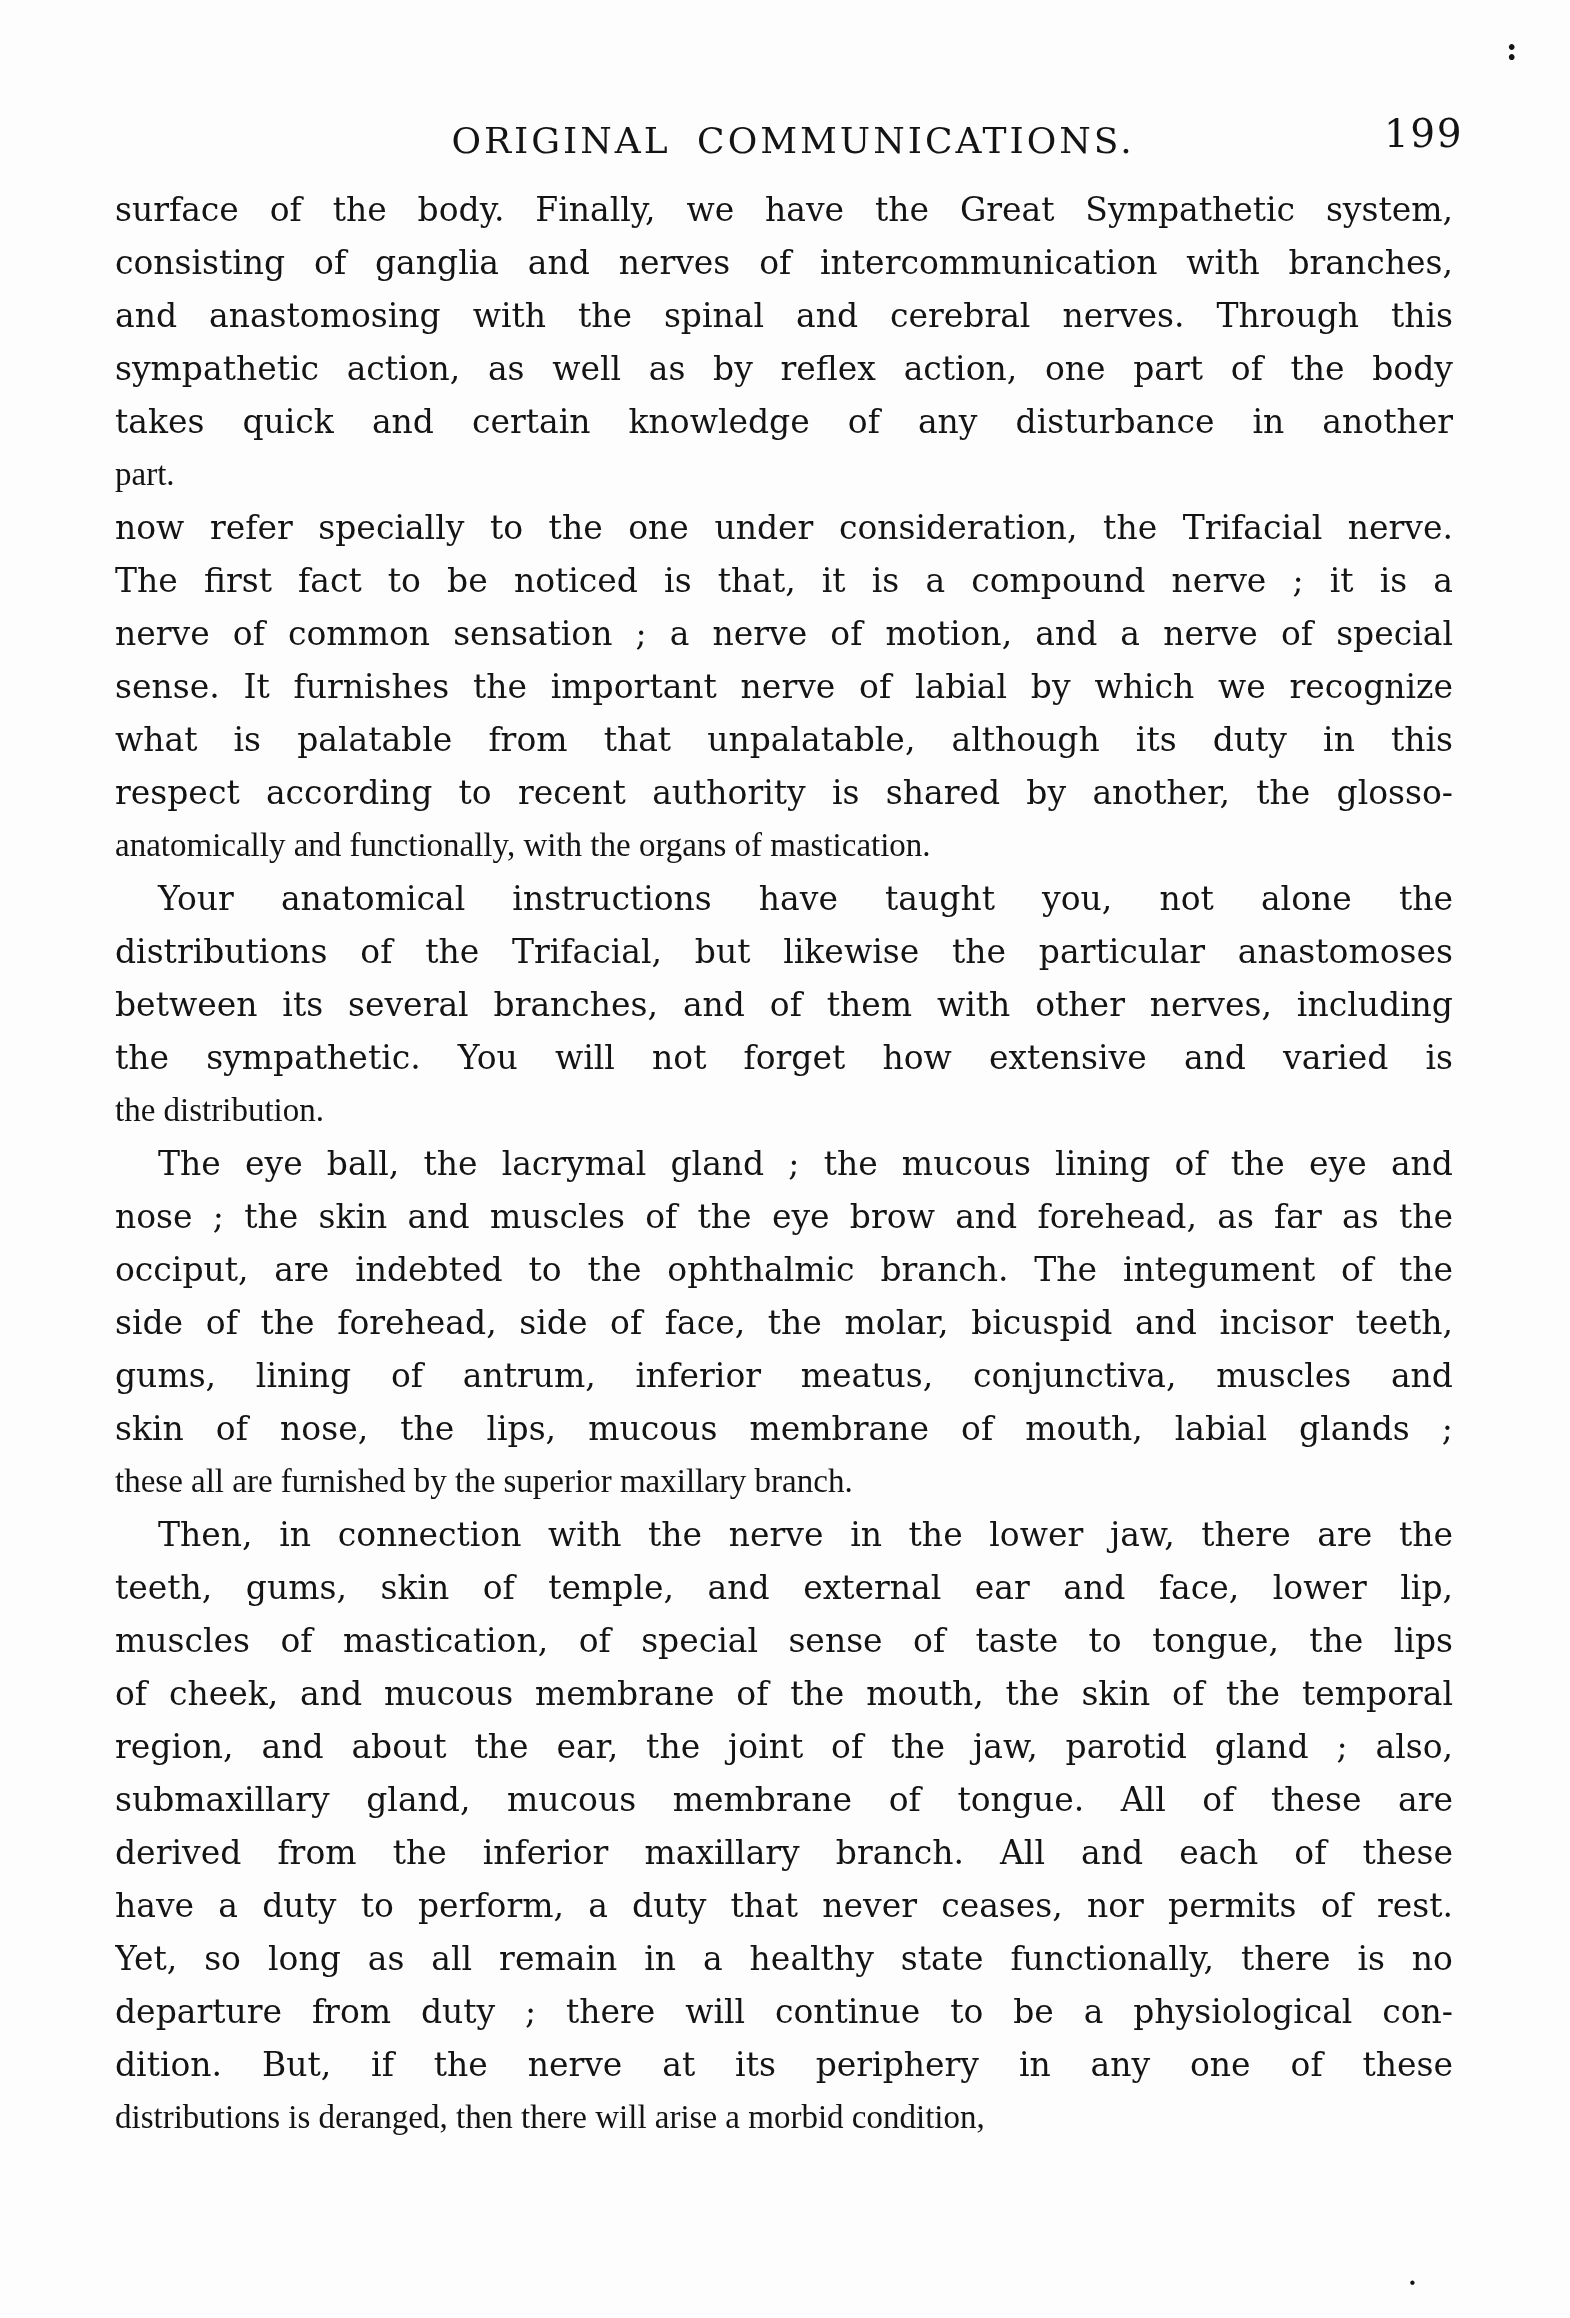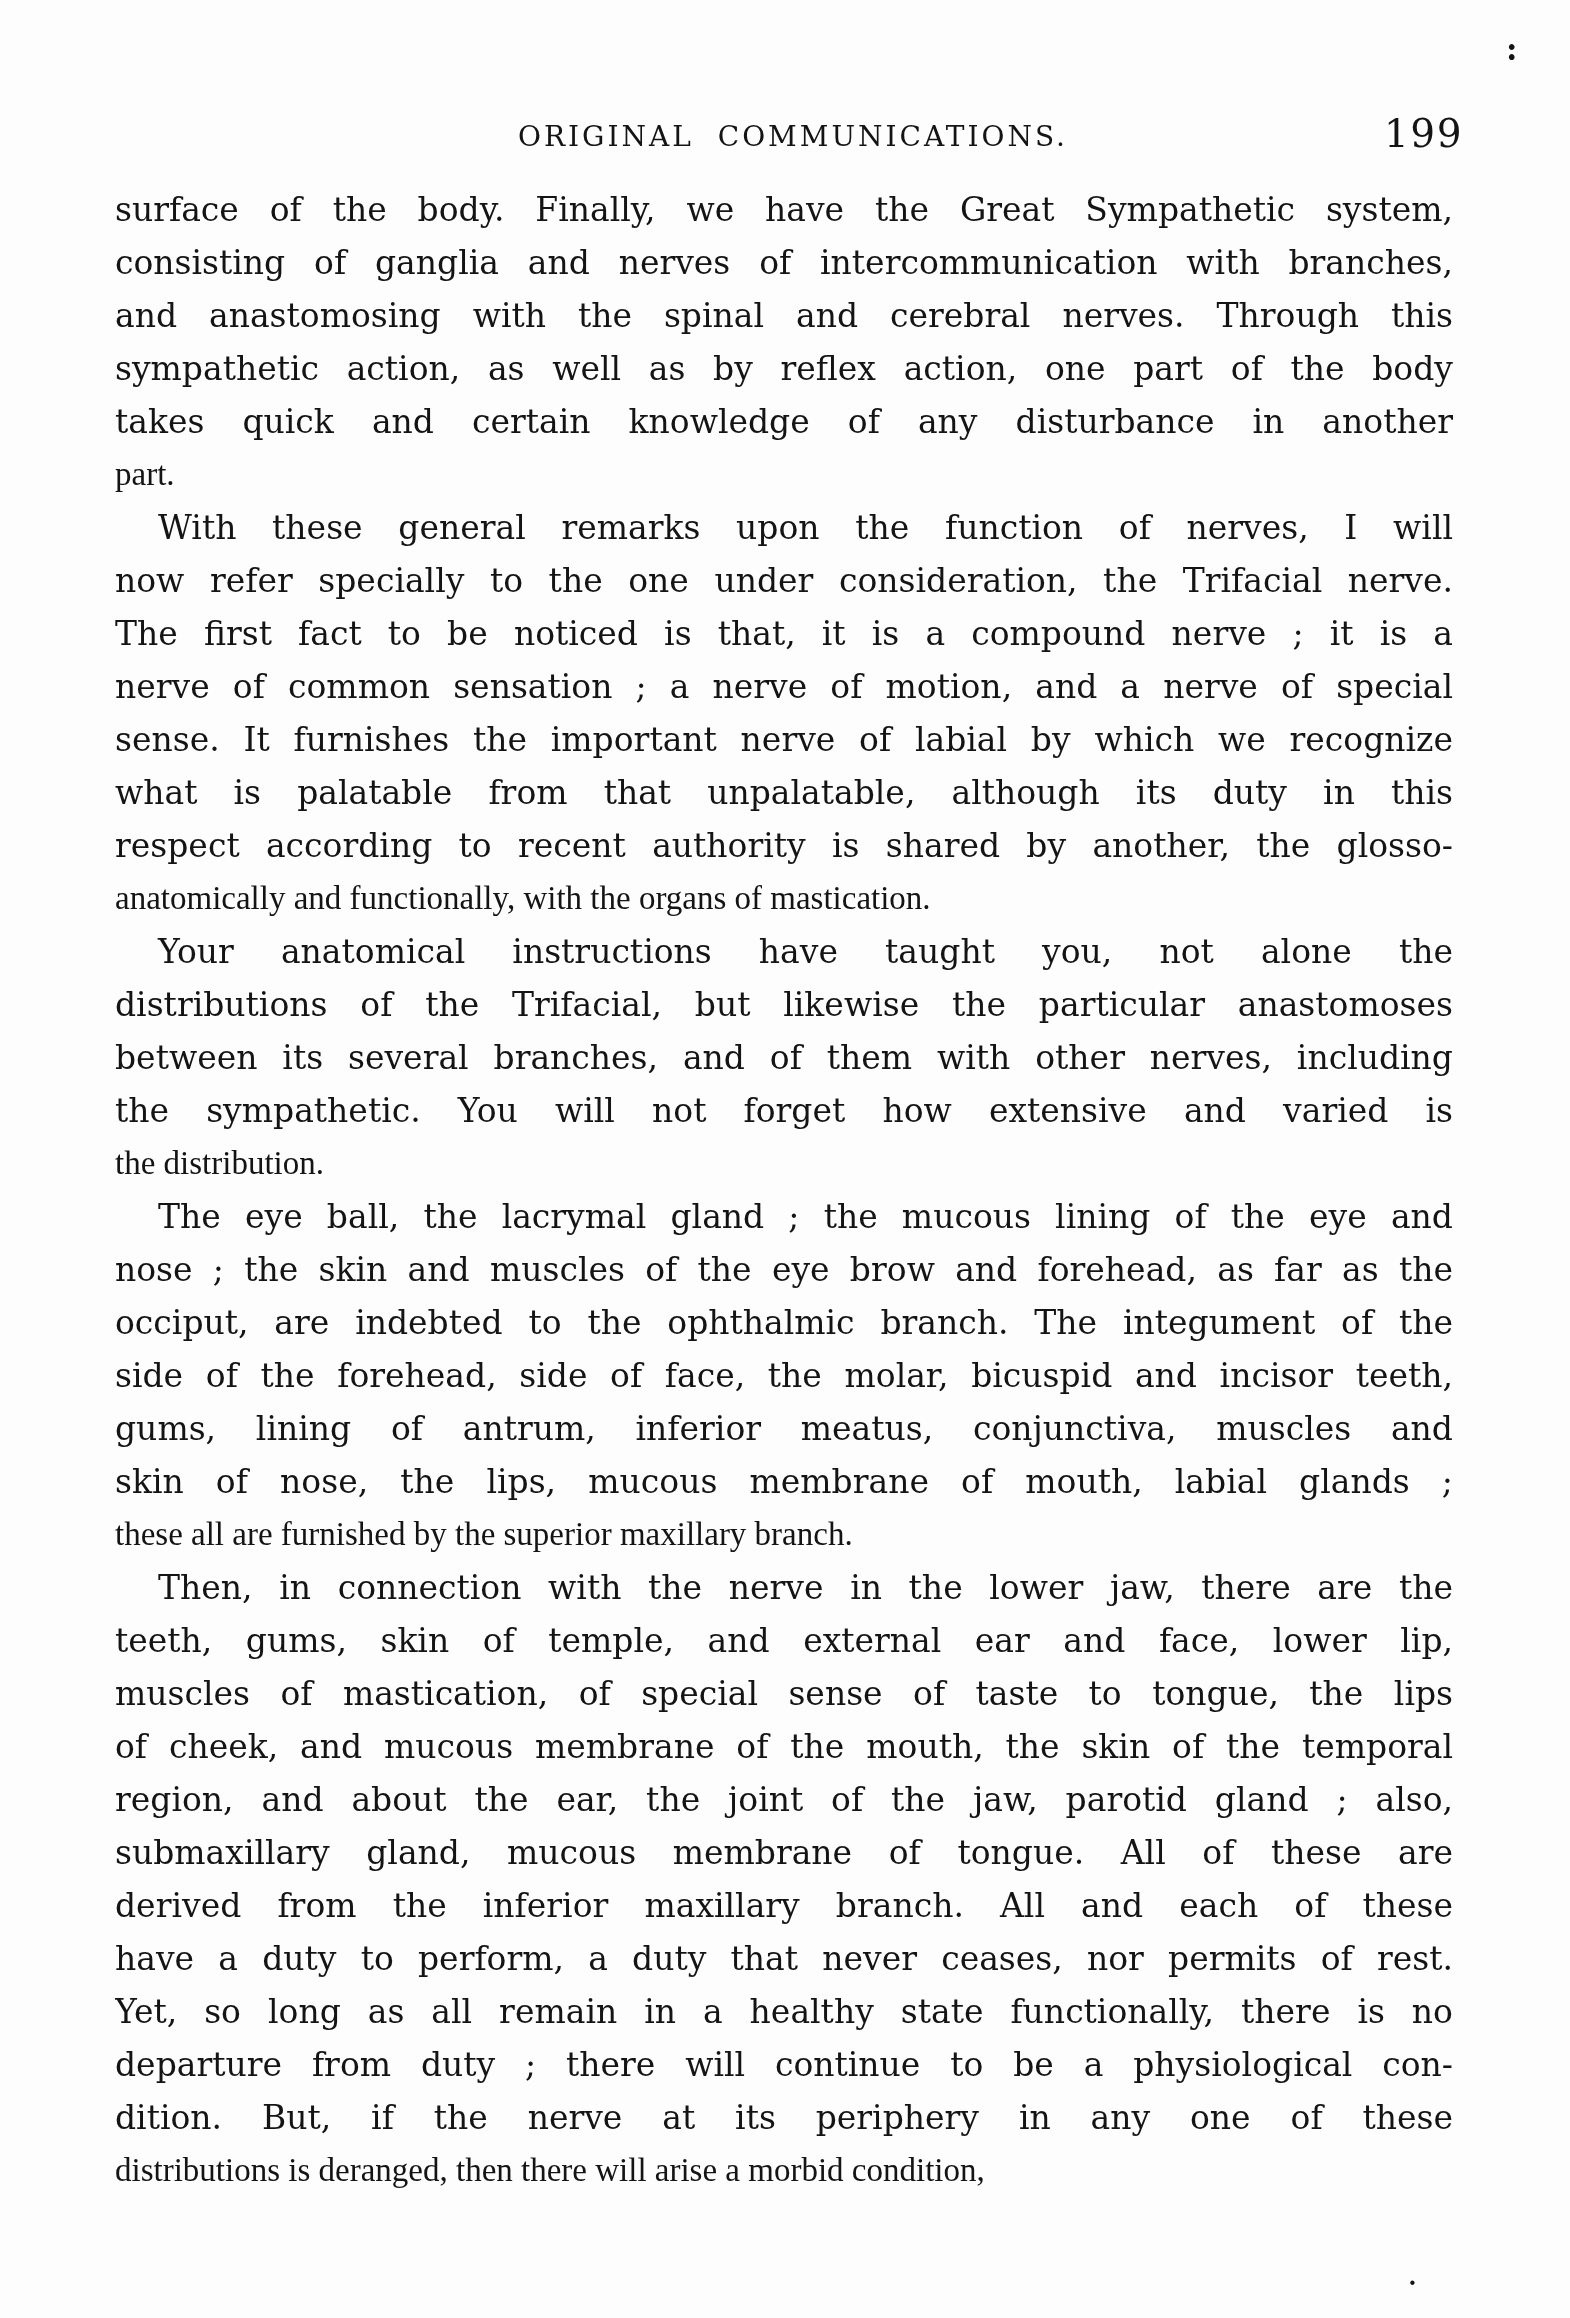--- a/index.html
+++ b/index.html
@@ -12,21 +12,21 @@
     font-family: "DejaVu Serif", serif;
     color: #141414;
     overflow: hidden;
   }
   .running-head {
     position: absolute;
     top: 120px;
     left: 124px;
     width: 1338px;
     text-align: center;
-    font-size: 28px;
+    font-size: 36px;
     letter-spacing: 3px;
     word-spacing: 12px;
     white-space: nowrap;
     font-weight: 500;
   }
   .page-number {
     position: absolute;
     top: 111px;
     left: 1336px;
     font-size: 39px;
@@ -74,21 +74,20 @@
   <div class="text-block">
       <div>
         <div class="line"><span>surface of the body.  Finally, we have the Great Sympathetic system,</span></div>
         <div class="line"><span>consisting of ganglia and nerves of intercommunication with branches,</span></div>
         <div class="line"><span>and anastomosing with the spinal and cerebral nerves.  Through this</span></div>
         <div class="line"><span>sympathetic action, as well as by reflex action, one part of the body</span></div>
         <div class="line"><span>takes quick and certain knowledge of any disturbance in another</span></div>
         <div class="line last"><span>part.</span></div>
       </div>
       <div>
-        <div class="line indent"><span>With these general remarks upon the function of nerves, I will</span></div>
         <div class="line"><span>now refer specially to the one under consideration, the Trifacial nerve.</span></div>
         <div class="line"><span>The first fact to be noticed is that, it is a </span><span class="italic">compound</span><span> nerve ; it is a</span></div>
         <div class="line"><span>nerve of </span><span class="italic">common</span><span> sensation ; a nerve of </span><span class="italic">motion,</span><span> and a nerve of </span><span class="italic">special</span></div>
         <div class="line"><span class="italic">sense.</span><span>  It furnishes the important nerve of </span><span class="italic">labial</span><span> by which we recognize</span></div>
         <div class="line"><span>what is palatable from that unpalatable, although its duty in this</span></div>
         <div class="line"><span>respect according to recent authority is shared by another, the glosso-</span></div>
         <div class="line last"><span>anatomically and functionally, with the organs of mastication.</span></div>
       </div>
       <div>
         <div class="line indent"><span>Your anatomical instructions have taught you, not alone the</span></div>

